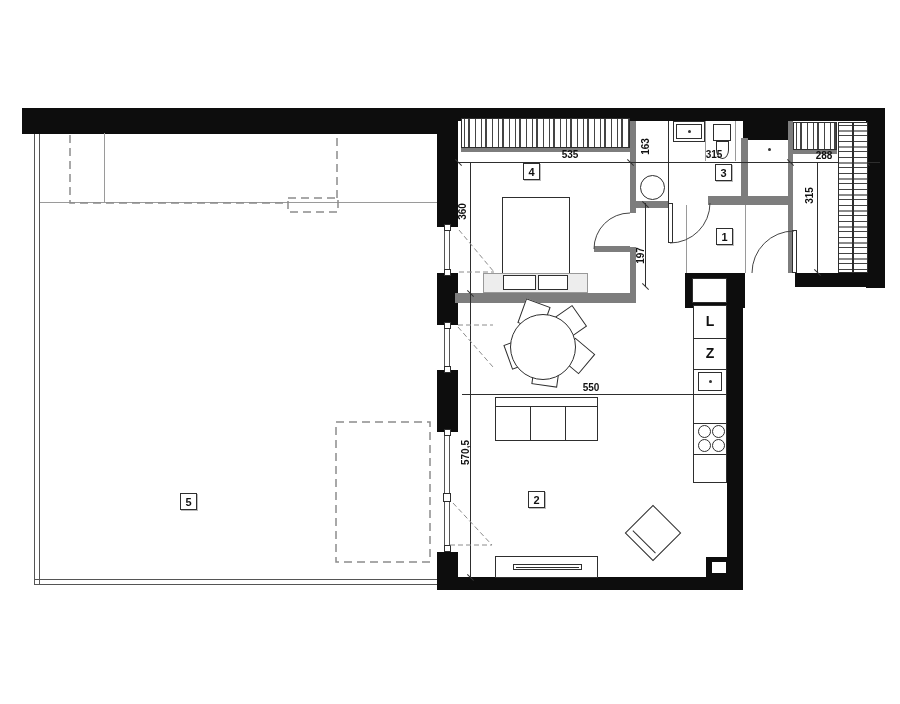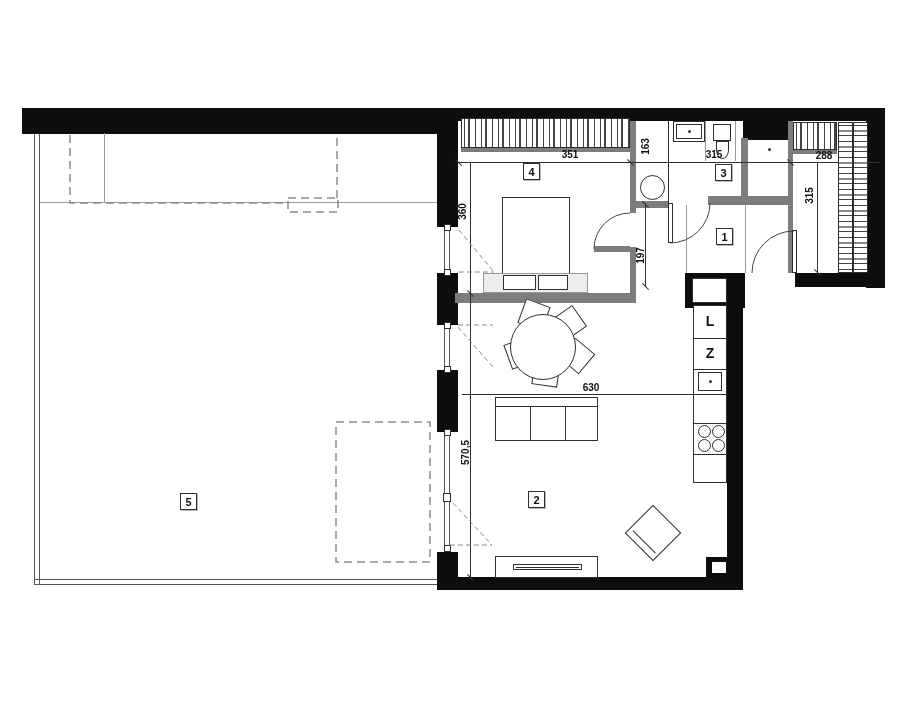--- a/index.html
+++ b/index.html
@@ -160,24 +160,24 @@
   <div class="box" style="left:713px;top:124px;width:18px;height:17px;"></div>
   <div class="box" style="left:716px;top:141px;width:13px;height:18px;border-bottom-left-radius:50%;border-bottom-right-radius:50%;"></div>
   <div style="position:absolute;left:768px;top:148px;width:3px;height:3px;background:#333;border-radius:50%;"></div>
 
   <div class="roomlbl" style="left:716px;top:228px;">1</div>
   <div class="roomlbl" style="left:528px;top:491px;">2</div>
   <div class="roomlbl" style="left:715px;top:164px;">3</div>
   <div class="roomlbl" style="left:523px;top:163px;">4</div>
   <div class="roomlbl" style="left:180px;top:493px;">5</div>
 
-  <div class="dim" style="left:552px;top:149px;width:36px;height:11px;">351</div>
+  <div class="dim" style="left:552px;top:149px;width:36px;height:11px;">535</div>
   <div class="dim" style="left:696px;top:149px;width:36px;height:11px;">315</div>
   <div class="dim" style="left:806px;top:150px;width:36px;height:11px;">288</div>
-  <div class="dim" style="left:573px;top:382px;width:36px;height:11px;">630</div>
+  <div class="dim" style="left:573px;top:382px;width:36px;height:11px;">550</div>
   <div class="dim rot" style="left:447px;top:205px;width:30px;height:13px;">360</div>
   <div class="dim rot" style="left:443px;top:446px;width:44px;height:13px;">570,5</div>
   <div class="dim rot" style="left:625px;top:249px;width:30px;height:13px;">197</div>
   <div class="dim rot" style="left:630px;top:140px;width:30px;height:13px;">163</div>
   <div class="dim rot" style="left:794px;top:189px;width:30px;height:13px;">315</div>
 
   <svg class="overlay" width="900" height="704" viewBox="0 0 900 704">
 
     <path d="M594,249 A36,36 0 0 1 630,213" fill="none" stroke="#444" stroke-width="1"></path>
     <path d="M670,243 A40,40 0 0 0 710,203" fill="none" stroke="#444" stroke-width="1"></path>

